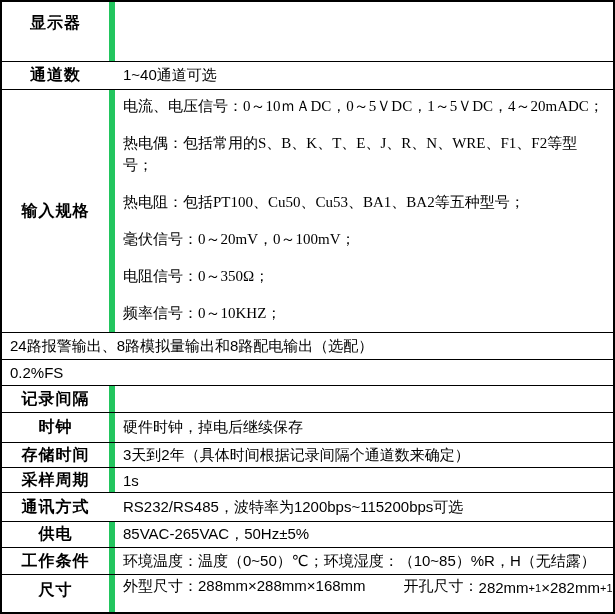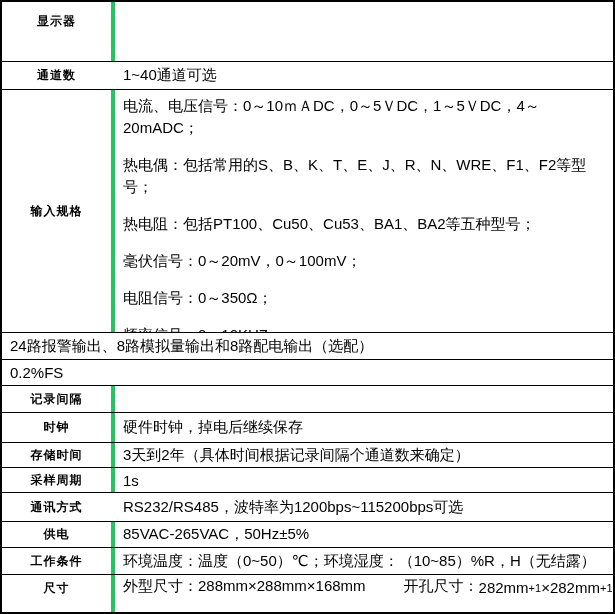--- a/index.html
+++ b/index.html
@@ -26,26 +26,26 @@
     box-sizing: border-box;
     display: flex;
     flex: 0 0 auto;
     border-bottom: 1px solid #000000;
     overflow: hidden;
   }
   .row:last-child { border-bottom: none; }
   .label-cell {
     box-sizing: border-box;
     flex: 0 0 113px;
-    border-right: 4px solid #22c55e;
+    border-right: 6px solid #22c55e;
     display: flex;
     align-items: center;
     justify-content: center;
     font-weight: bold;
-    font-size: 12px;
+    font-size: 16px;
     letter-spacing: 1px;
   }
   .row.no-div .label-cell { border-right-color: transparent; }
   .value-cell {
     box-sizing: border-box;
     flex: 1 1 auto;
     display: flex;
     align-items: center;
     padding-left: 8px;
     font-size: 15px;
@@ -56,20 +56,21 @@
   .row.top-align .label-cell,
   .row.top-align .value-cell {
     align-items: flex-start;
     padding-top: 11px;
   }
   
   .value-cell.multiline {
     display: block;
     padding: 5px 8px 0 8px;
     white-space: normal;
+    font-family: Liberation Serif, serif;
   }
   .value-cell.multiline p {
     margin: 0 0 15px 0;
     line-height: 22px;
   }
   
   .row.dim-row .label-cell {
     align-items: flex-start;
     padding-top: 5px;
   }

